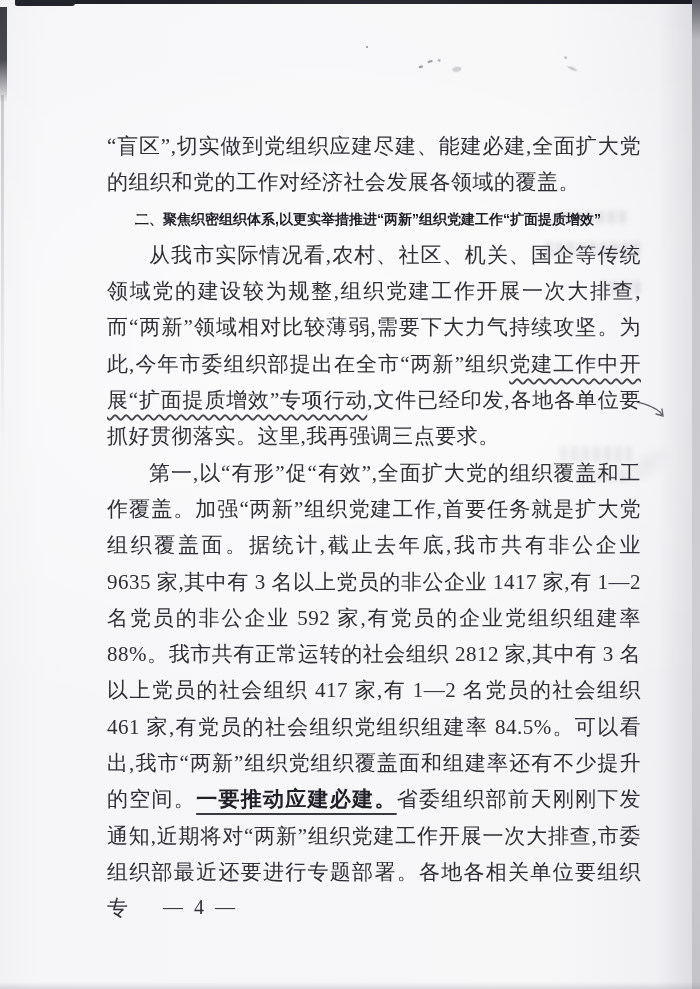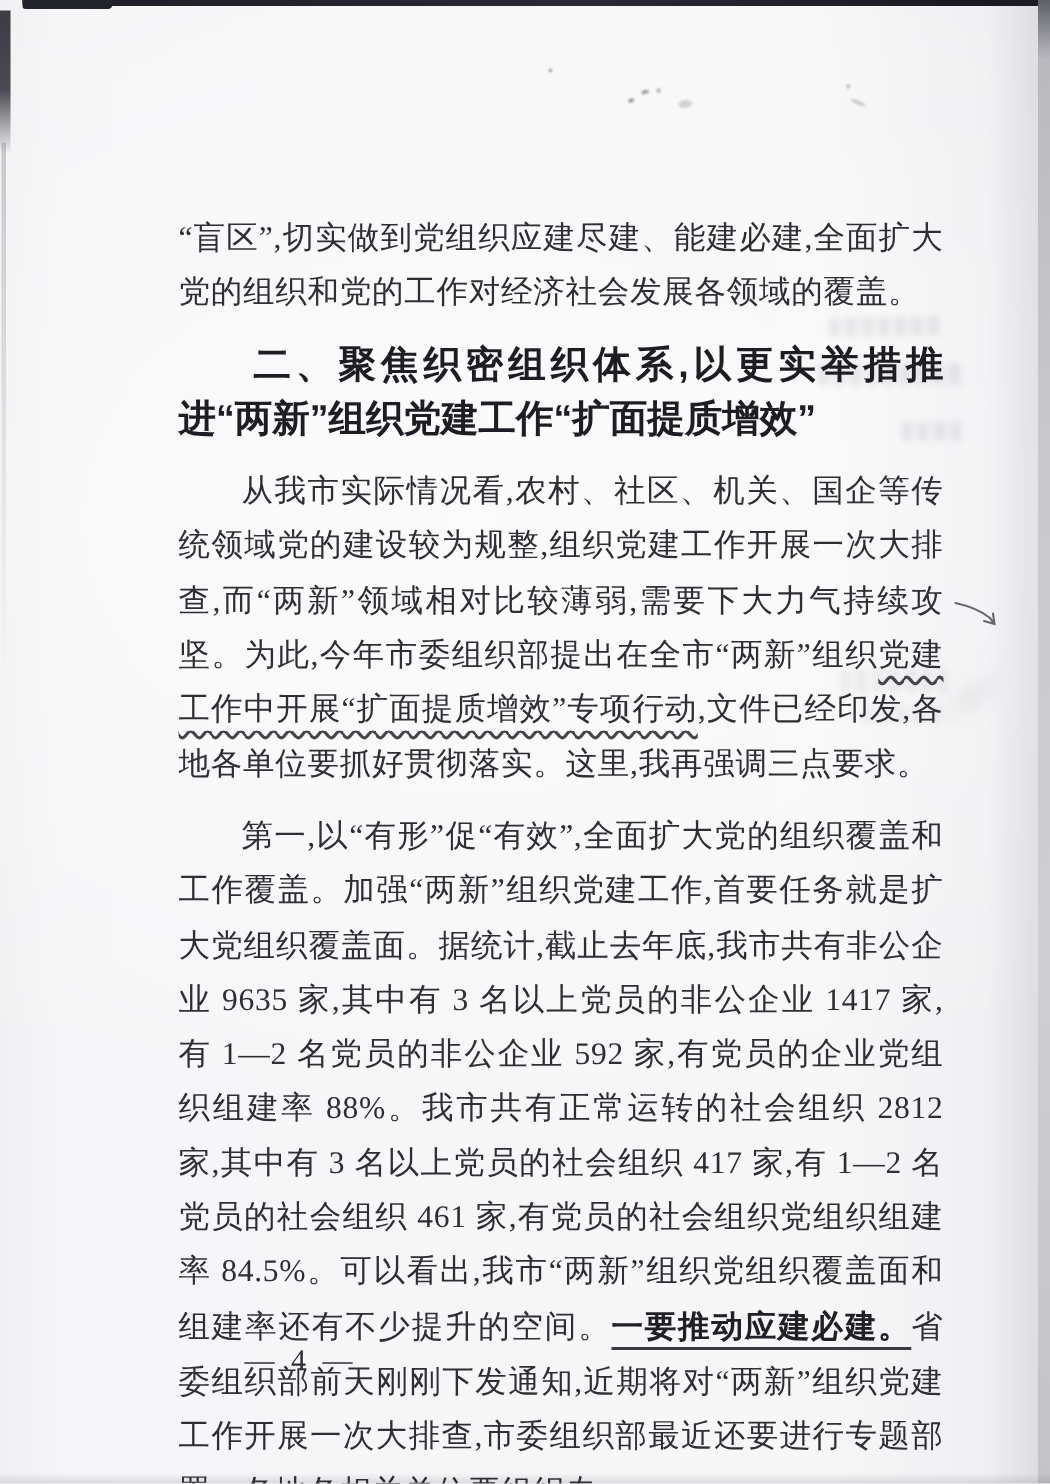--- a/index.html
+++ b/index.html
@@ -50,25 +50,25 @@
   .bleed-4{left:560px;top:446px;width:72px;height:16px;opacity:.35;}
   .bleed-5{left:575px;top:470px;width:55px;height:13px;opacity:.3;}
   .crease{position:absolute;left:612px;top:430px;width:70px;height:70px;opacity:.5;filter:blur(3px);
     background:radial-gradient(40px 18px at 50% 50%,rgba(150,150,160,.25),transparent 75%);transform:rotate(-35deg);}
   
   .doc{
     position:absolute;left:107px;top:128px;width:534px;
     font-size:21px;line-height:36.3px;letter-spacing:.5px;
     color:#2e2e35;text-align:justify;text-justify:inter-character;
   }
-  .doc p{margin:12px;padding:0;}
+  .doc p{margin:0;padding:0;}
   .indent{text-indent:2em;}
   .heading{
     font-family:"Liberation Sans","DejaVu Sans",sans-serif;
-    font-weight:700;color:#1d1d24;font-size:25px;letter-spacing:0;
+    font-weight:700;color:#1d1d24;font-size:14px;letter-spacing:0;
   }
   .pen-wavy{
     text-decoration:underline;text-decoration-style:wavy;
     text-decoration-color:#45454c;text-decoration-thickness:1.5px;
     text-underline-offset:7px;
   }
   .bold-point{
     font-family:Liberation Sans, sans-serif;
     font-weight:700;color:#202027;
     text-decoration:underline;text-decoration-color:#3a3a41;

